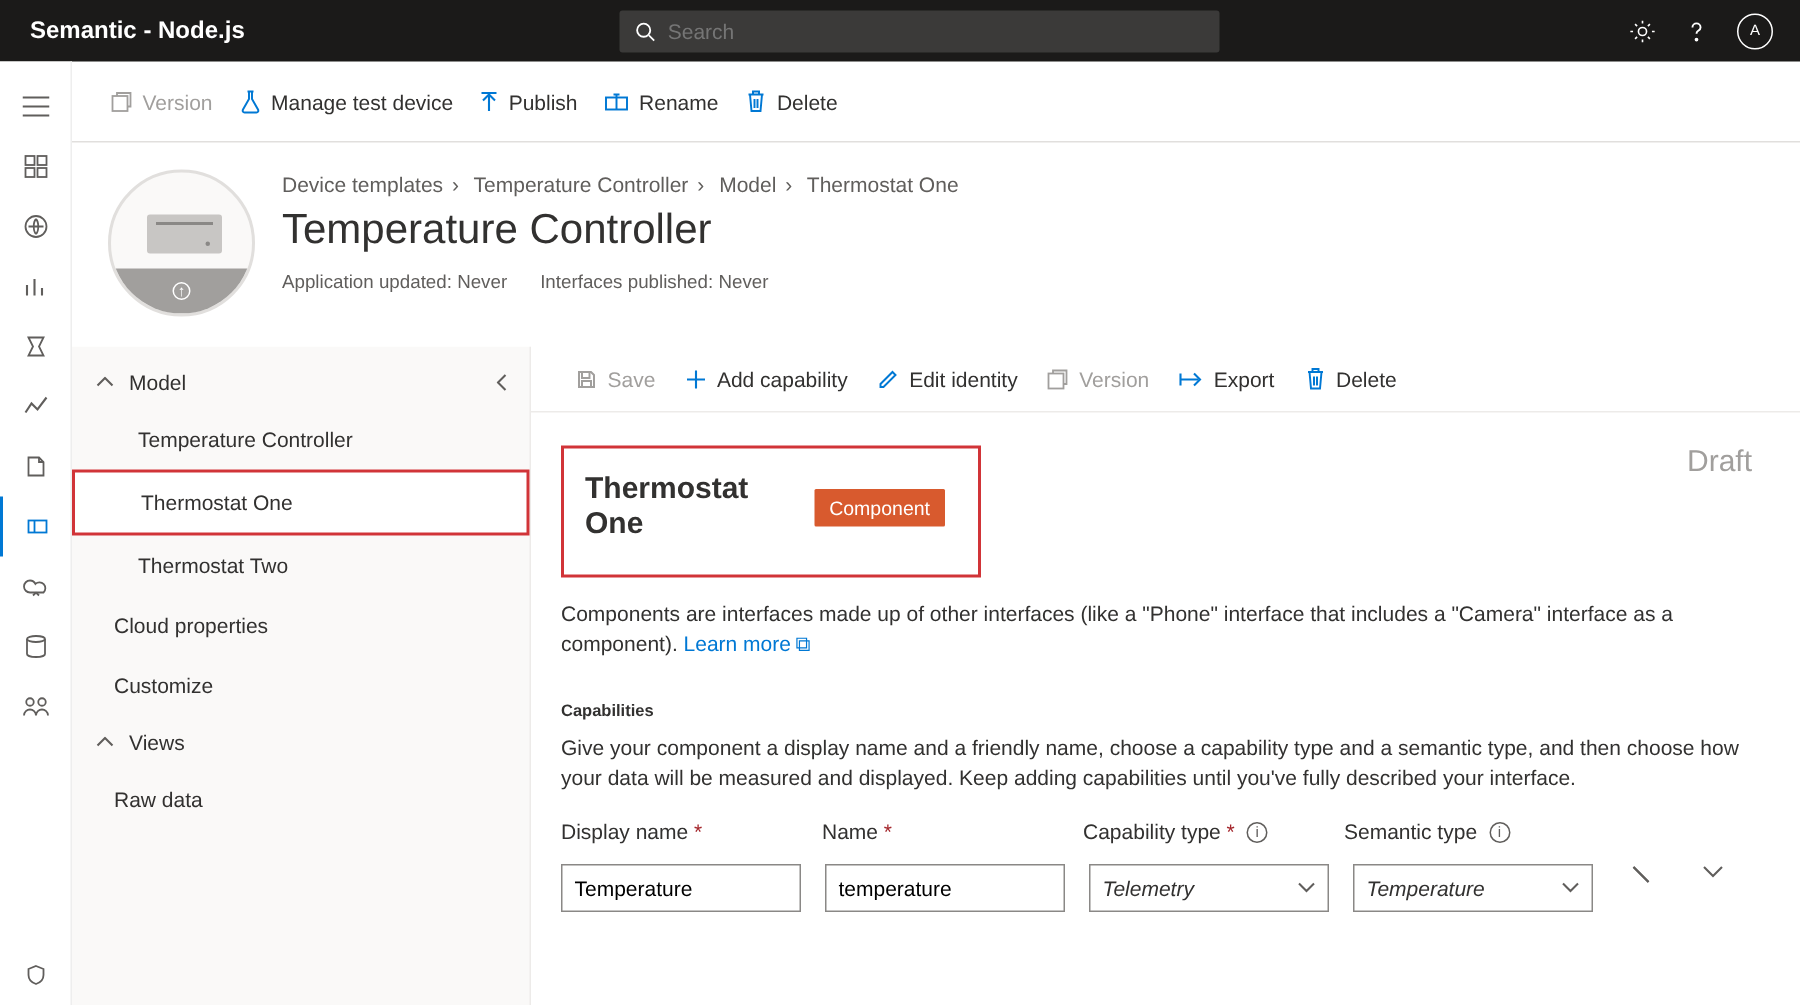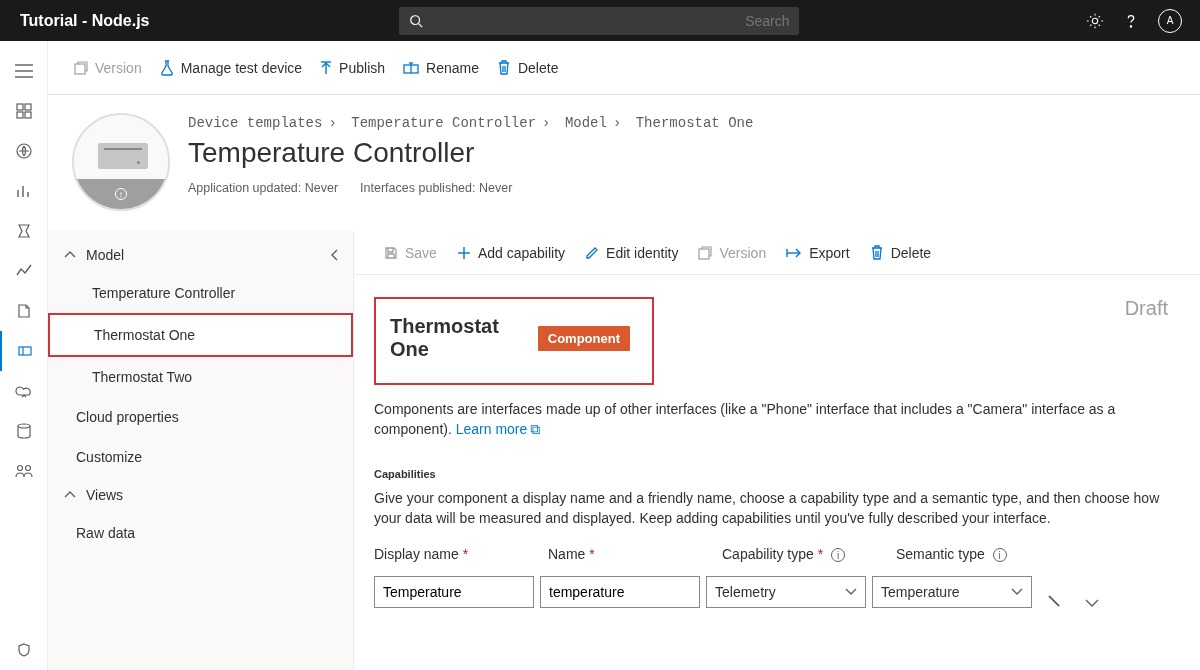--- a/index.html
+++ b/index.html
@@ -3,21 +3,21 @@
 <meta charset="utf-8">
 <style>
 * { margin: 0; padding: 0; box-sizing: border-box; }
 html, body { width: 1200px; height: 670px; overflow: hidden; font-family: "Segoe UI", Arial, sans-serif; font-size: 14px; color: #323130; background: #fff; }
 
 
 .topbar { height: 41px; background: #1b1a19; color: #fff; display: flex; align-items: center; }
 .topbar .app-title { padding: 0 20px; font-weight: 600; font-size: 16px; }
 .topbar .search-wrap { flex: 0 0 400px; margin-left: 230px; height: 28px; background: #3b3a39; border-radius: 2px; display: flex; align-items: center; padding: 0 10px; }
 .topbar .search-wrap .si { color: #fff; margin-right: 8px; }
-.topbar .search-wrap input { background: transparent; border: none; outline: none; color: #fff; font-size: 14px; width: 100%; text-align: right; }
+.topbar .search-wrap input { background: transparent; border: none; outline: none; color: #fff; font-size: 14px; width: 100%; }
 .topbar .right { margin-left: auto; display: flex; align-items: center; gap: 18px; padding-right: 18px; }
 .topbar .right .ic { color: #fff; }
 .avatar-circle { width: 24px; height: 24px; border: 1px solid #fff; border-radius: 50%; display: flex; align-items: center; justify-content: center; font-size: 10px; }
 
 .body-row { display: flex; height: 629px; }
 
 
 .rail { width: 48px; background: #fff; border-right: 1px solid #eee; display: flex; flex-direction: column; align-items: center; padding-top: 10px; }
 .rail .ritem { width: 48px; height: 40px; display: flex; align-items: center; justify-content: center; color: #605e5c; }
 .rail .ritem.selected { border-left: 2px solid #0078d4; color: #0078d4; }
@@ -34,21 +34,21 @@
 
 .tmpl-header { display: flex; padding: 18px 0 20px 24px; gap: 18px; }
 .tmpl-icon { width: 98px; height: 98px; border-radius: 50%; border: 2px solid #e1dfdd; background: #faf9f8; position: relative; overflow: hidden; }
 .tmpl-icon .box { position: absolute; left: 24px; top: 28px; width: 50px; height: 26px; background: #c8c6c4; border-radius: 2px; }
 .tmpl-icon .line1 { position: absolute; left: 30px; top: 33px; width: 38px; height: 2px; background: #8a8886; }
 .tmpl-icon .dot1 { position: absolute; right: 28px; top: 46px; width: 3px; height: 3px; border-radius: 50%; background: #8a8886; }
 .tmpl-icon .bottom { position: absolute; left: 0; right: 0; bottom: 0; height: 30px; background: #a19f9d; display: flex; align-items: center; justify-content: center; }
 .tmpl-icon .bottom .up { width: 12px; height: 12px; border: 1px solid #fff; border-radius: 50%; display: flex; align-items: center; justify-content: center; color: #fff; font-size: 10px; }
 
 .tmpl-head-text { padding-top: 2px; }
-.breadcrumb { color: #605e5c; font-size: 14px; margin-bottom: 6px; font-family: Liberation Mono, monospace; }
+.breadcrumb { color: #605e5c; font-size: 14px; margin-bottom: 6px; }
 .breadcrumb .bc { cursor: pointer; }
 .breadcrumb .sep { margin: 0 6px; color: #605e5c; }
 .tmpl-title { font-size: 28px; font-weight: 350; color: #323130; margin-bottom: 12px; }
 .tmpl-meta { font-size: 12.5px; color: #605e5c; display: flex; gap: 22px; }
 
 
 .lower-row { display: flex; flex: 1; overflow: hidden; }
 .side-panel { width: 306px; background: #faf9f8; border-right: 1px solid #edebe9; padding-top: 6px; }
 .side-head { display: flex; align-items: center; padding: 10px 14px 10px 16px; color: #323130; font-size: 14px; }
 .side-head .chev { margin-right: 10px; color: #605e5c; }
@@ -60,49 +60,49 @@
 
 .content { flex: 1; overflow: auto; }
 .content-toolbar { height: 44px; border-bottom: 1px solid #edebe9; display: flex; align-items: center; padding: 0 20px 0 30px; gap: 20px; }
 .content-toolbar .cmdbtn { font-size: 14px; }
 
 .content-body { padding: 22px 30px 30px 20px; }
 .comp-head-row { display: flex; align-items: flex-start; }
 .comp-block { border: 2px solid #d13438; padding: 16px 22px 12px 14px; width: 280px; }
 .comp-title-row { display: flex; align-items: center; gap: 14px; margin-bottom: 10px; }
 .comp-title { font-size: 20px; font-weight: 600; }
-.comp-badge { background: #d85a2e; color: #fff; padding: 5px 10px; font-size: 13px; font-weight: 700; border-radius: 1px; }
+.comp-badge { background: #d85a2e; color: #fff; padding: 5px 10px; font-size: 13px; font-weight: 400; border-radius: 1px; }
 .comp-meta { font-size: 14px; color: #323130; line-height: 1.45; }
 .draft { margin-left: auto; padding-right: 2px; font-size: 20px; color: #a19f9d; }
 
 .desc { margin-top: 14px; font-size: 14px; color: #323130; line-height: 1.45; }
 .desc a { color: #0078d4; text-decoration: none; }
 .desc a .ext { margin-left: 3px; }
 
 .caps-h { font-weight: 600; font-size: 11px; margin-top: 28px; margin-bottom: 8px; }
 .caps-desc { font-size: 14px; color: #323130; line-height: 1.45; margin-bottom: 18px; }
 
 .cap-row-head { display: flex; gap: 14px; margin-bottom: 14px; font-size: 14px; }
 .cap-row-head .col { flex: 0 0 160px; }
 .cap-row-head .req::after { content: " *"; color: #a4262c; }
 
-.cap-row { display: flex; gap: 6px; align-items: flex-end; }
+.cap-row { display: flex; gap: 16px; align-items: flex-start; }
 .cap-row input, .cap-row .select { height: 32px; border: 1px solid #8a8886; padding: 0 8px; font-size: 14px; width: 160px; font-family: inherit; }
-.cap-row .select { display: flex; align-items: center; justify-content: space-between; cursor: pointer; }
+.cap-row .select { display: flex; align-items: center; justify-content: space-between; cursor: pointer; font-style: italic; }
 .cap-row .select.wide { width: 160px; }
 .cap-row .xicon, .cap-row .expicon { width: 32px; display: flex; justify-content: center; color: #605e5c; cursor: pointer; }
 
 svg { display: block; }
 .info-circle { display:inline-flex; width:14px; height:14px; border:1px solid #605e5c; border-radius:50%; align-items:center; justify-content:center; font-size:10px; color:#605e5c; margin-left:4px; vertical-align: middle;}
 </style>
 </head>
 <body>
 
 <div class="topbar">
-  <div class="app-title">Tutorial - Node.js</div>
+  <div class="app-title">Semantic - Node.js</div>
   <div class="search-wrap">
     <span class="si">
       <svg width="14" height="14" viewBox="0 0 16 16" fill="none" stroke="currentColor" stroke-width="1.4">
           <circle cx="7" cy="7" r="5"></circle>
           <line x1="11" y1="11" x2="15" y2="15"></line>
         </svg>
     </span>
     <input placeholder="Search" style="">
   </div>
   <div class="right">

